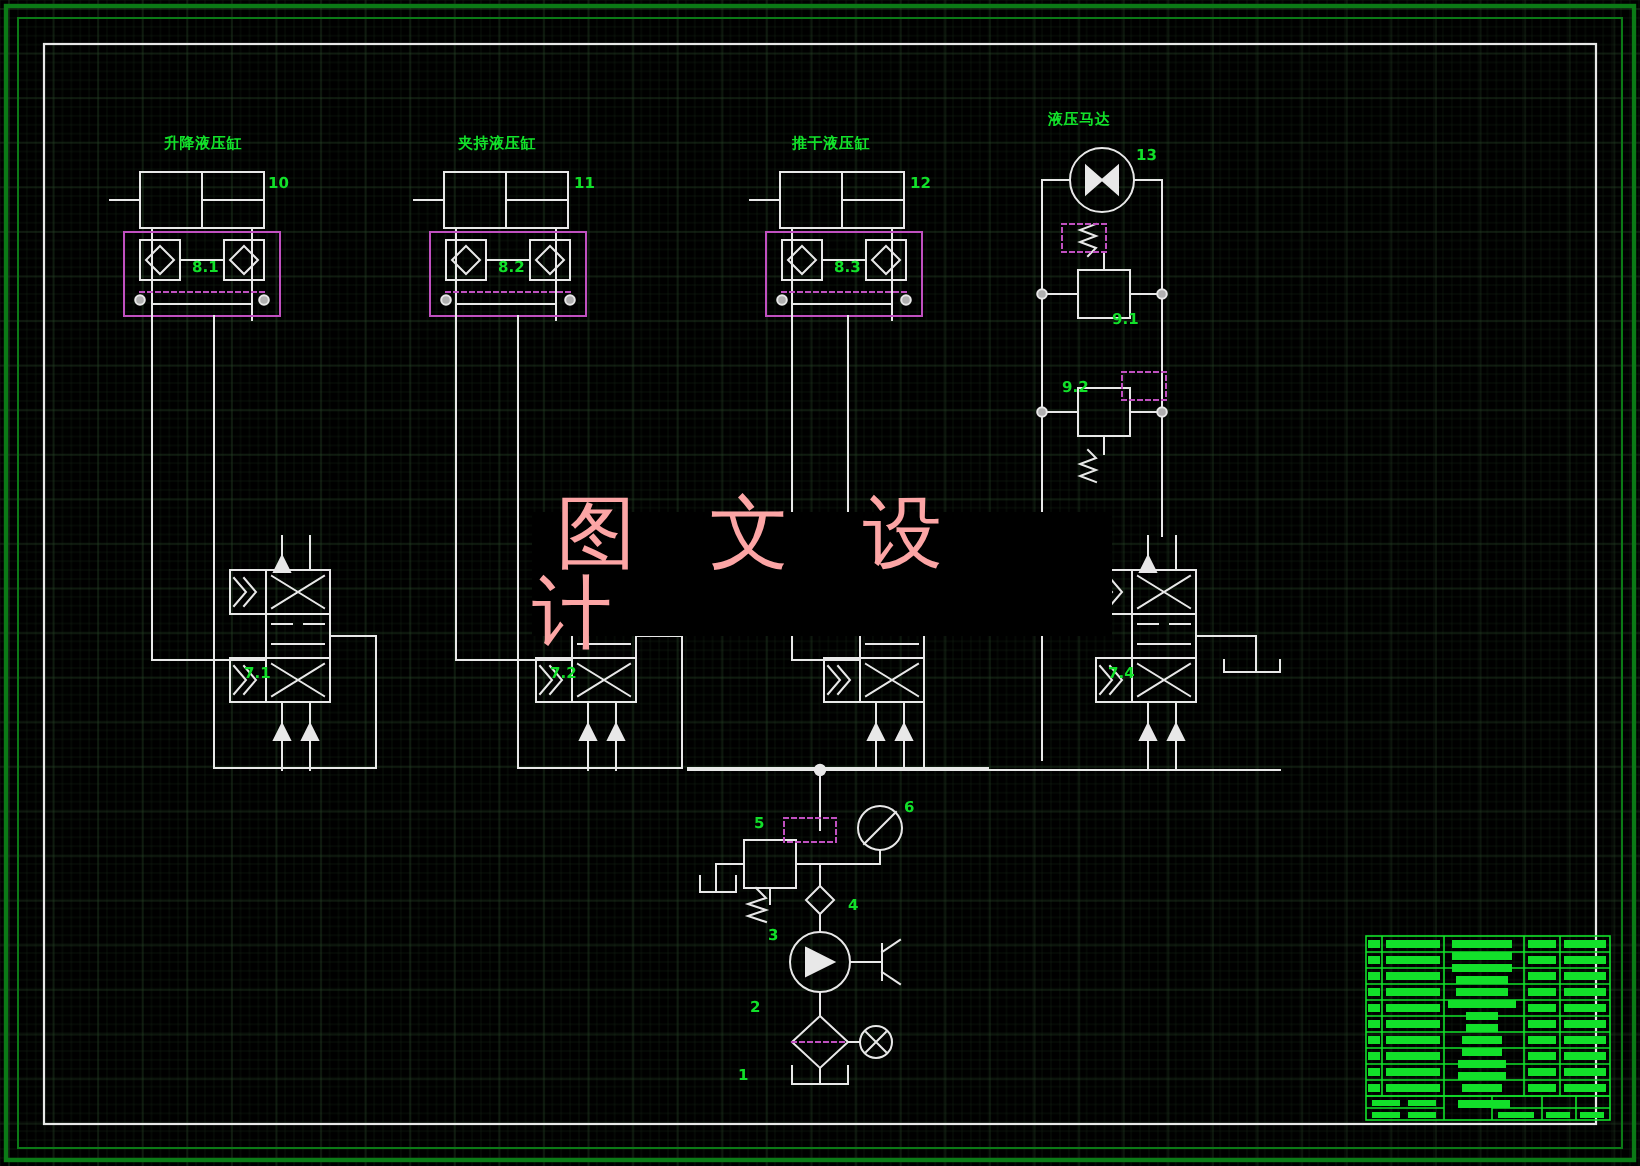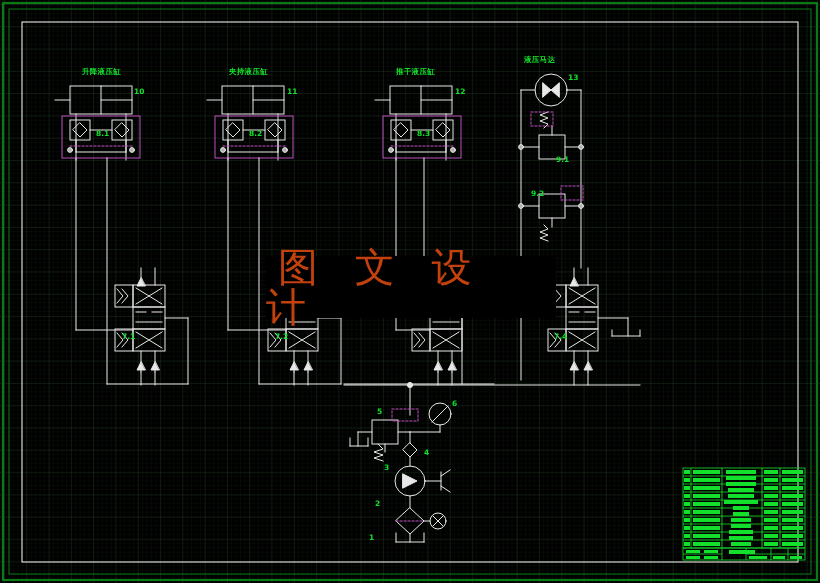--- a/index.html
+++ b/index.html
@@ -10,21 +10,21 @@
     background-image:
       linear-gradient(to right, rgba(40,70,40,.30) 1px, transparent 1px),
       linear-gradient(to bottom, rgba(40,70,40,.30) 1px, transparent 1px);
     background-size:22.3px 22.3px;background-position:4px 4px;}
   #grid.fine{background-size:4.46px 4.46px;opacity:.45;}
   svg.layer{position:absolute;left:0;top:0;width:820px;height:583px;overflow:visible;}
   .lbl-cn{fill:#12e02a;font-family:"DejaVu Sans",sans-serif;font-weight:bold;font-size:7.5px;letter-spacing:.3px;}
   .num{fill:#12e02a;font-size:7.5px;font-weight:bold;font-family:"DejaVu Sans",sans-serif;}
   #watermark{position:absolute;left:266px;top:256px;width:290px;height:62px;
     background:#000;display:flex;align-items:center;justify-content:center;}
-  #watermark span{color:#c2410c;font-family:"DejaVu Serif",serif;font-size:40px;
+  #watermark span{color:#fca5a5;font-family:"DejaVu Serif",serif;font-size:40px;
     letter-spacing:12px;text-indent:12px;line-height:1;}
 </style>
 </head>
 <body>
 
 <div id="stage">
 
   <div id="grid" class="fine"></div>
   <div id="grid"></div>
 

